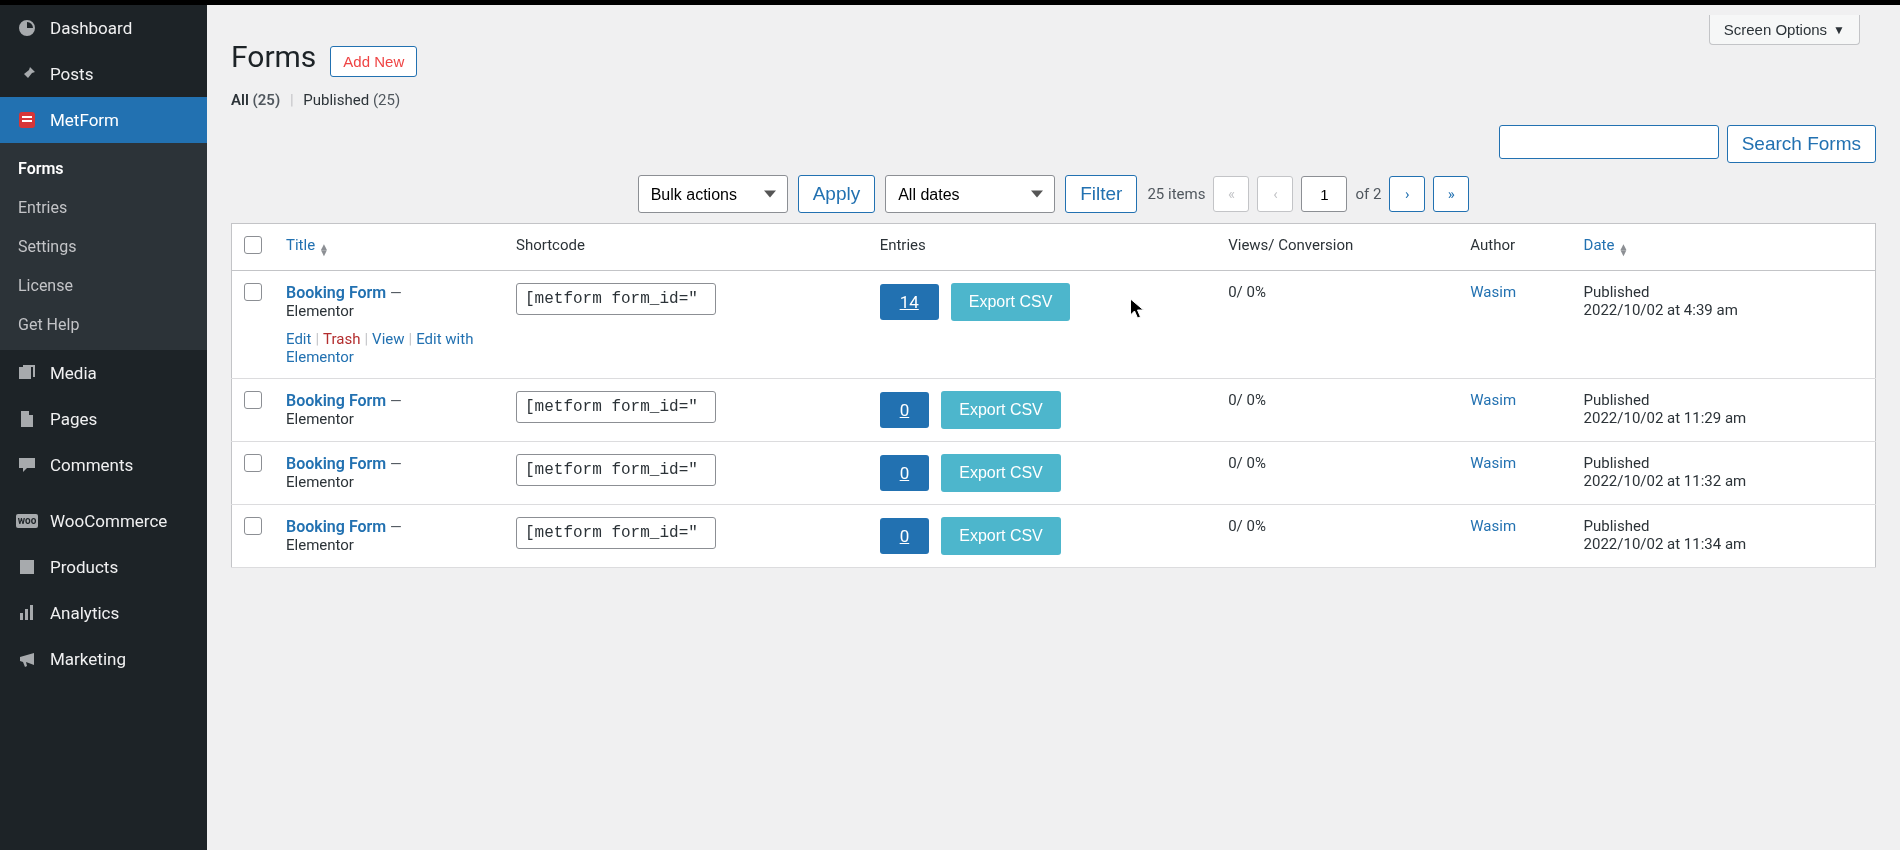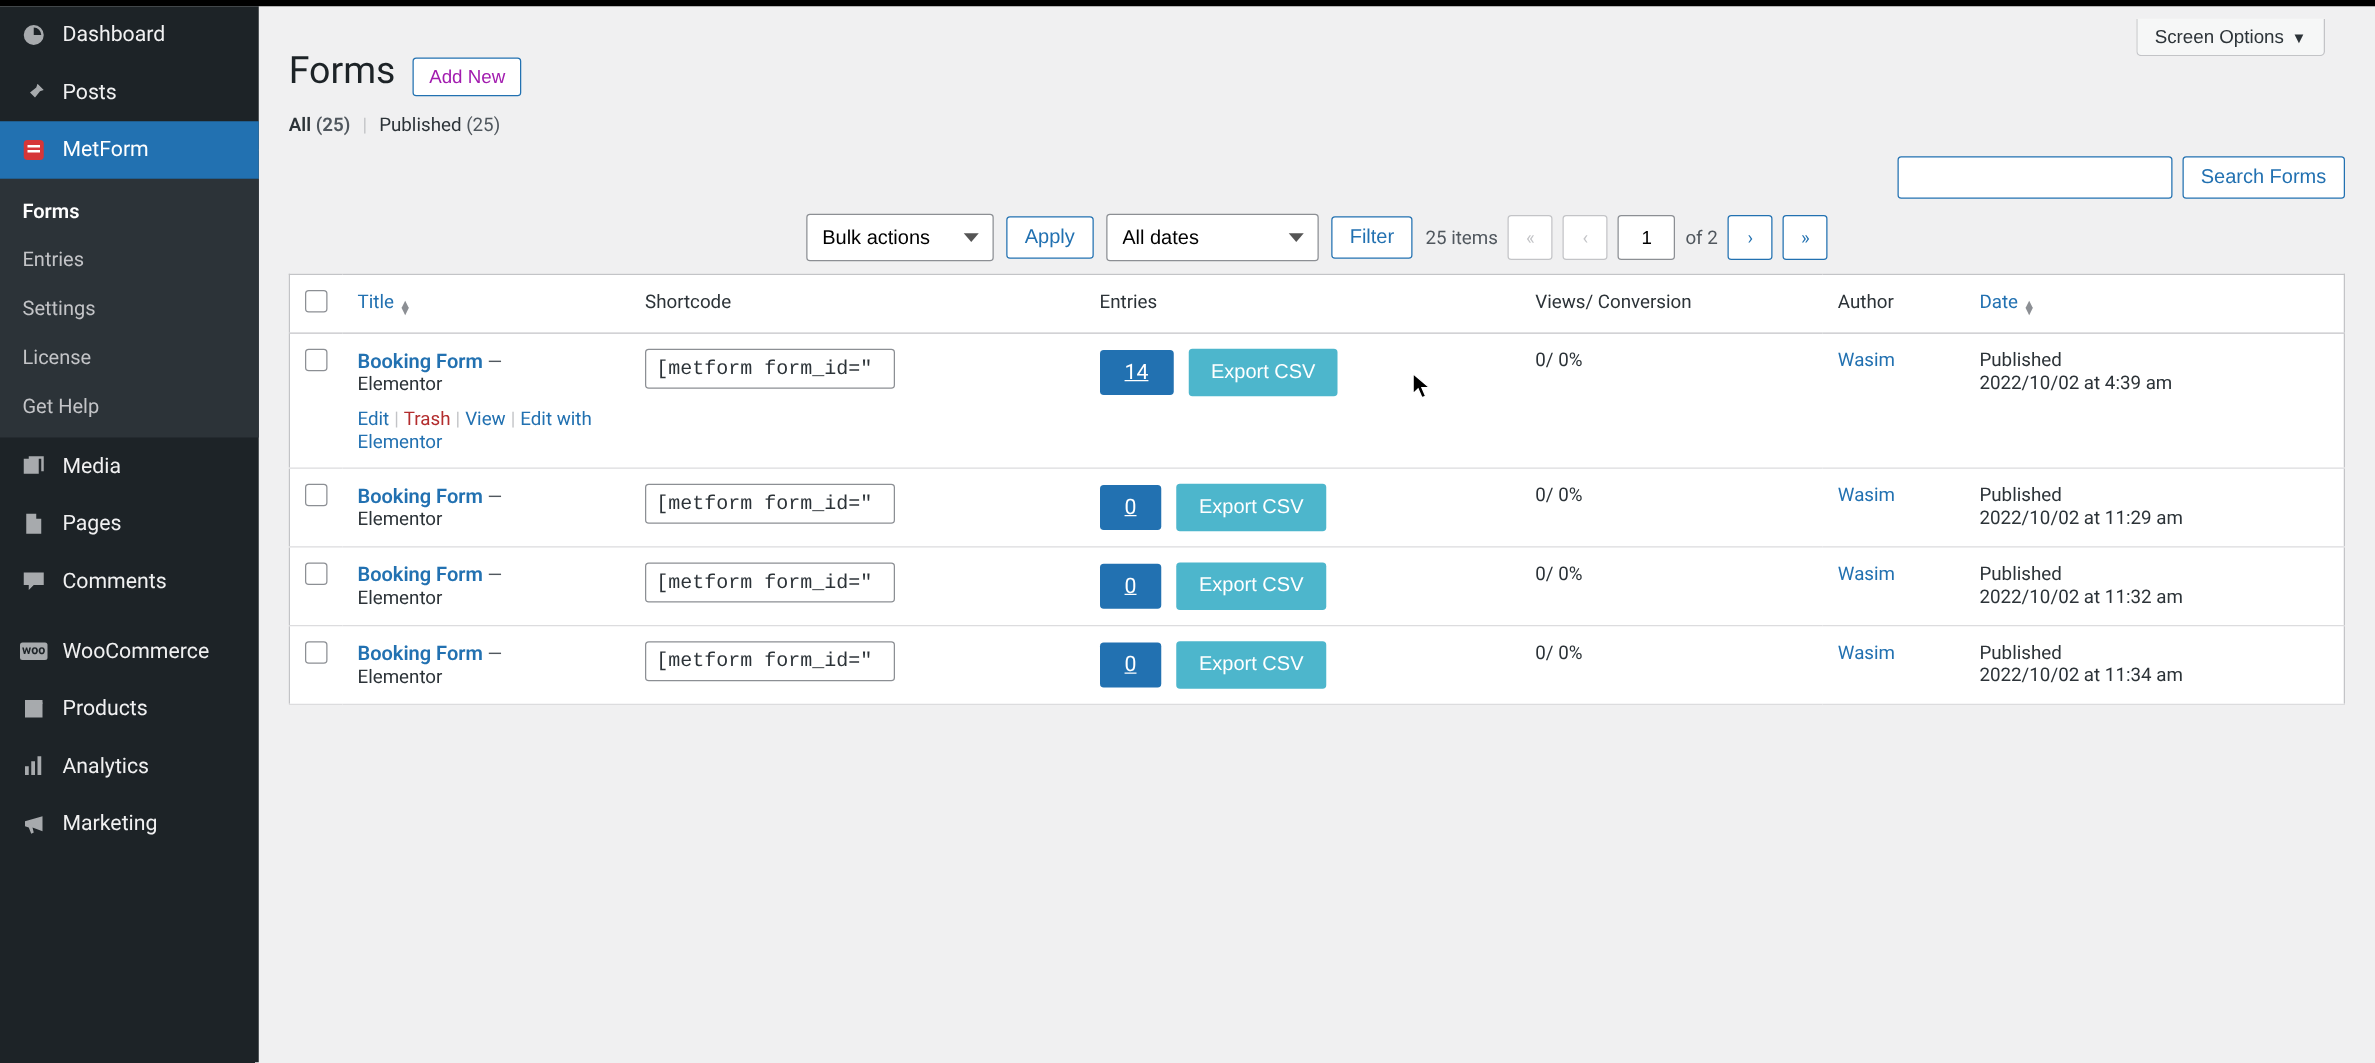--- a/index.html
+++ b/index.html
@@ -16,35 +16,35 @@
 .sidebar .submenu-item.current { color: #fff; font-weight: 600; }
 .sidebar .menu-item svg { fill: #a7aaad; }
 .sidebar .menu-item.active svg { fill: #fff; }
 .sidebar .menu-item .woo-icon { background:#a7aaad; color:#1d2327; font-size:10px; font-weight:bold; padding:2px 2px; border-radius:2px; display:inline-block; line-height:1; }
 .content { flex: 1; padding: 12px 24px; position: relative; }
 .screen-options { position: absolute; right: 40px; top: 10px; }
 .screen-options-btn { background: #f6f7f7; border: 1px solid #c3c4c7; border-top: none; border-radius: 0 0 4px 4px; padding: 6px 14px; font-size: 15px; cursor: pointer; display: flex; align-items: center; gap: 6px; color:#2c3338;}
 .screen-options-btn .caret { font-size: 12px; }
 .page-title { display: flex; align-items: baseline; gap: 14px; margin-top: 22px; margin-bottom: 14px; }
 .page-title h1 { font-size: 30px; font-weight: 400; color: #1d2327; }
-.btn-outline { border: 1px solid #2271b1; color: #a21caf; background: #fff; padding: 6px 12px; font-size: 15px; border-radius: 3px; cursor: pointer; }
+.btn-outline { border: 1px solid #2271b1; color: #ef4444; background: #fff; padding: 6px 12px; font-size: 15px; border-radius: 3px; cursor: pointer; }
 .subsubsub { margin-bottom: 16px; font-size: 15px; }
 .subsubsub .view { color: #2c3338; }
 .subsubsub .view.current { font-weight: 600; }
 .subsubsub a { color: #2271b1; text-decoration: none; }
 .subsubsub .count { color: #50575e; }
 .subsubsub .sep { color: #c3c4c7; margin: 0 6px; }
 .tablenav { display: flex; align-items: center; justify-content: center; margin-bottom: 10px; gap: 10px; }
 .tablenav .left, .tablenav .right { display: flex; align-items: center; gap: 10px; flex-wrap: wrap; }
 .search-wrap { display:flex; justify-content:flex-end; gap: 8px; margin-bottom: 12px; }
 .search-wrap input[type=text] { width: 220px; border: 1px solid #2271b1; border-radius: 3px; height: 34px; padding: 0 8px; font-size: 15px; }
 select.wp-select { border: 1px solid #8c8f94; border-radius: 3px; height: 38px; padding: 0 34px 0 12px; font-size: 16px; background: #fff; appearance: none; position: relative; }
 .select-wrap { position: relative; display: inline-block; }
 .select-wrap::after { content: ""; position: absolute; right: 12px; top: 50%; transform: translateY(-50%); width: 0; height: 0; border-left: 6px solid transparent; border-right: 6px solid transparent; border-top: 7px solid #555; pointer-events: none; }
-.btn { border: 1px solid #2271b1; color: #2271b1; background: #fff; padding: 7px 14px; font-size: 16px; border-radius: 3px; cursor: pointer; }
+.btn { border: 1px solid #2271b1; color: #2271b1; background: #fff; padding: 7px 14px; font-size: 19px; border-radius: 3px; cursor: pointer; }
 .pagination { display: flex; align-items: center; gap: 8px; font-size: 15px; color: #50575e; }
 .pagination .pg-btn { border: 1px solid #c3c4c7; background: #fff; width: 36px; height: 36px; display: inline-flex; align-items: center; justify-content: center; border-radius: 3px; color: #50575e; cursor: pointer; }
 .pagination .pg-btn.disabled { color: #c3c4c7; cursor: default; }
 .pagination .pg-btn.enabled { border-color: #2271b1; color: #2271b1; }
 .pagination input[type=text] { width: 46px; height: 36px; text-align: center; border: 1px solid #8c8f94; border-radius: 3px; font-size: 15px; }
 table.wp-list { width: 100%; border: 1px solid #c3c4c7; border-collapse: collapse; background: #fff; }
 table.wp-list th, table.wp-list td { padding: 12px 12px; text-align: left; vertical-align: top; font-size: 15px; }
 table.wp-list thead th { font-weight: 400; color: #2c3338; border-bottom: 1px solid #c3c4c7; }
 table.wp-list th.sortable { color: #2271b1; }
 table.wp-list th.sortable .sort-icons { display:inline-flex; flex-direction: column; margin-left: 4px; line-height: 6px; color: #8c8f94; font-size: 10px; }

